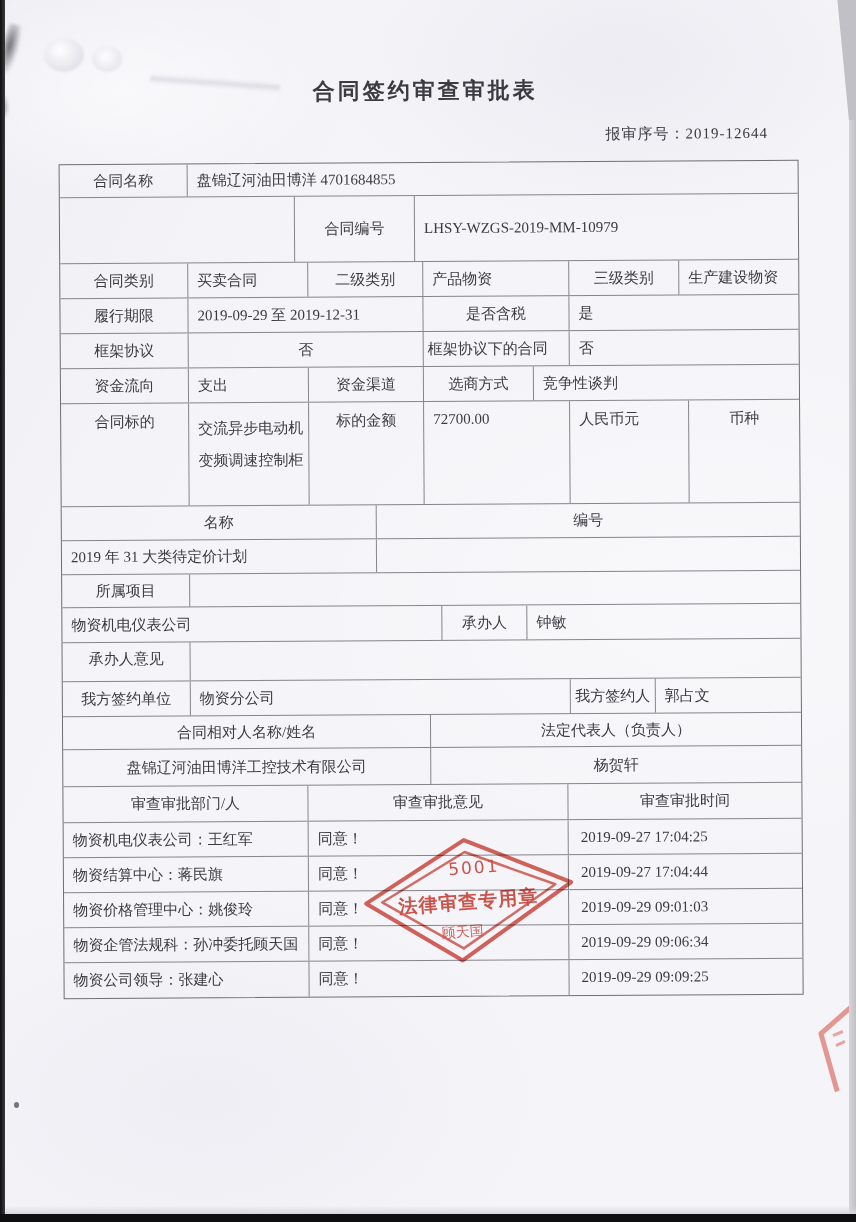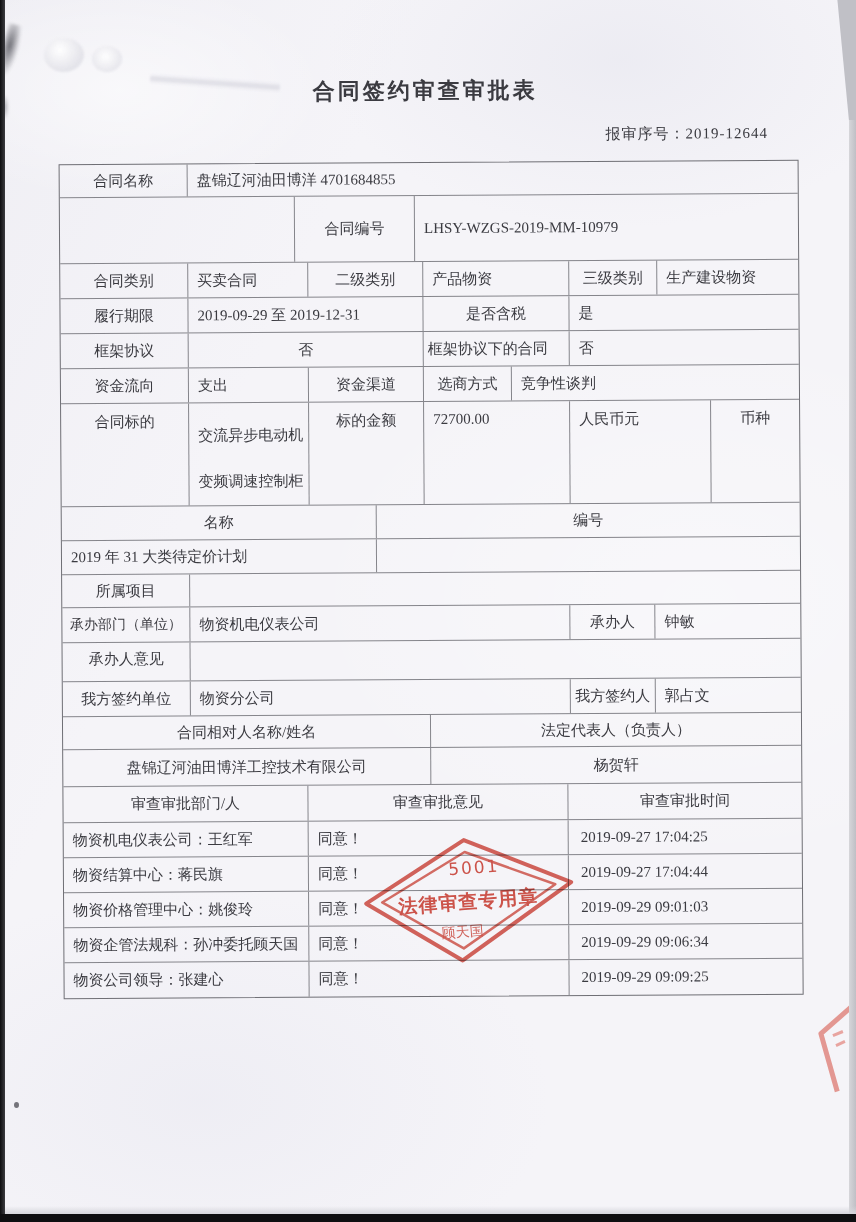--- a/index.html
+++ b/index.html
@@ -51,21 +51,21 @@
   }
   .c:last-child{border-right:none;}
   .lab{justify-content:center;text-align:center;}
   .val{padding-left:9px;}
   .cen{justify-content:center;text-align:center;}
   .wrapcell{white-space:normal;}
 
   .h33{height:33px;} .h35{height:35px;} .h36{height:36px;}
   .h37{height:37px;} .h39{height:39px;} .h66{height:66px;} .h103{height:103px;}
 
-  .w1{width:128px;} .w2{width:120px;} .w3{width:115px;} .w4{width:146px;} .w5{width:88px;}
+  .w1{width:128px;} .w2{width:120px;} .w3{width:115px;} .w4{width:146px;} .w5{width:110px;}
   .wA{width:235px;} .wB{width:120px;} .wC{width:380px;} .wD{width:85px;}
   .wE{width:315px;} .wF{width:368px;} .wG{width:245px;} .wH{width:260px;}
   .wlast{flex:1;}
 
   .top .c{align-items:flex-start;padding-top:9px;}
   .fs14{font-size:14px;}
   .lh33{line-height:31px;}
   .stack{flex:1;display:flex;flex-direction:column;}
   .subrow{display:flex;flex:1;}
   .subrow.first{border-bottom:1px solid var(--line);}
@@ -155,21 +155,21 @@
     <div class="row h35">
       <div class="c w1 lab">资金流向</div>
       <div class="c w2 val">支出</div>
       <div class="c w3 lab">资金渠道</div>
       <div class="c w5 lab">选商方式</div>
       <div class="c wlast val">竞争性谈判</div>
     </div>
 
     <div class="row h103 top">
       <div class="c w1 lab">合同标的</div>
-      <div class="c w2 val wrapcell" style="line-height:46px;padding-right:4px;">交流异步电动机变频调速控制柜</div>
+      <div class="c w2 val wrapcell" style="line-height:32px;padding-right:4px;">交流异步电动机变频调速控制柜</div>
       <div class="c w3 lab">标的金额</div>
       <div class="c w4 val">72700.00</div>
       <div class="c wlast val">人民币元</div>
       <div class="c w5 lab">币种</div>
     </div>
 
     <div class="row" style="height:68px;">
       <div class="stack">
         <div class="subrow first">
           <div class="c wE cen" style="border-right:1px solid var(--line);">名称</div>
@@ -181,21 +181,20 @@
         </div>
       </div>
     </div>
 
     <div class="row h33">
       <div class="c w1 lab">所属项目</div>
       <div class="c wlast val"></div>
     </div>
 
     <div class="row h35">
-      <div class="c w1 lab fs14">承办部门（单位）</div>
       <div class="c wC val">物资机电仪表公司</div>
       <div class="c wD lab">承办人</div>
       <div class="c wlast val">钟敏</div>
     </div>
 
     <div class="row h39">
       <div class="c w1 lab" style="align-items:flex-start;padding-top:7px;">承办人意见</div>
       <div class="c wlast val"></div>
     </div>
 

